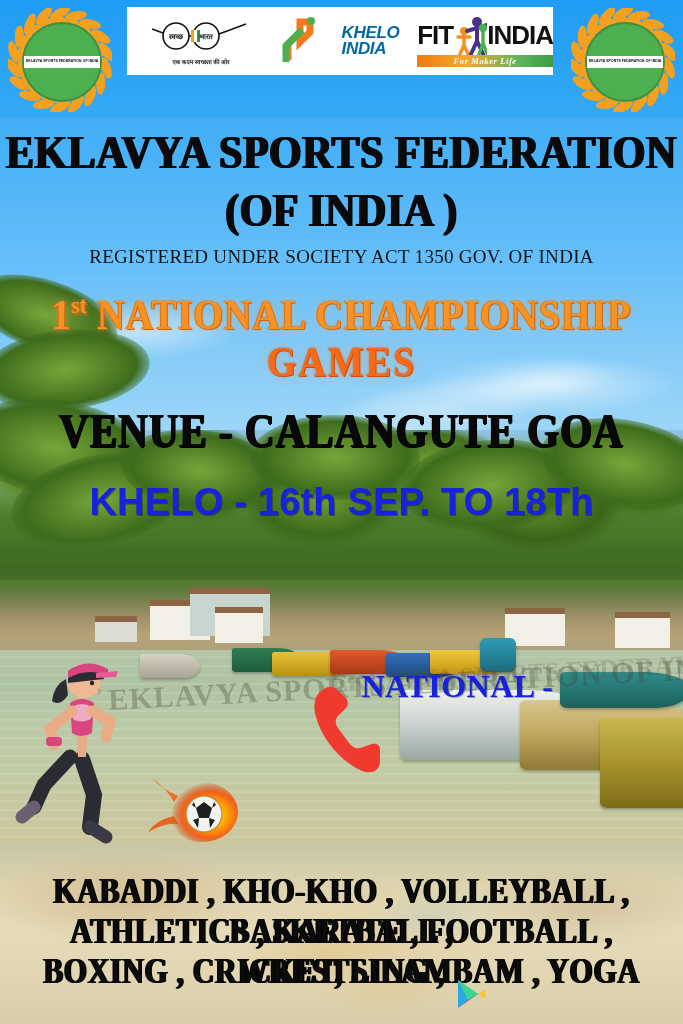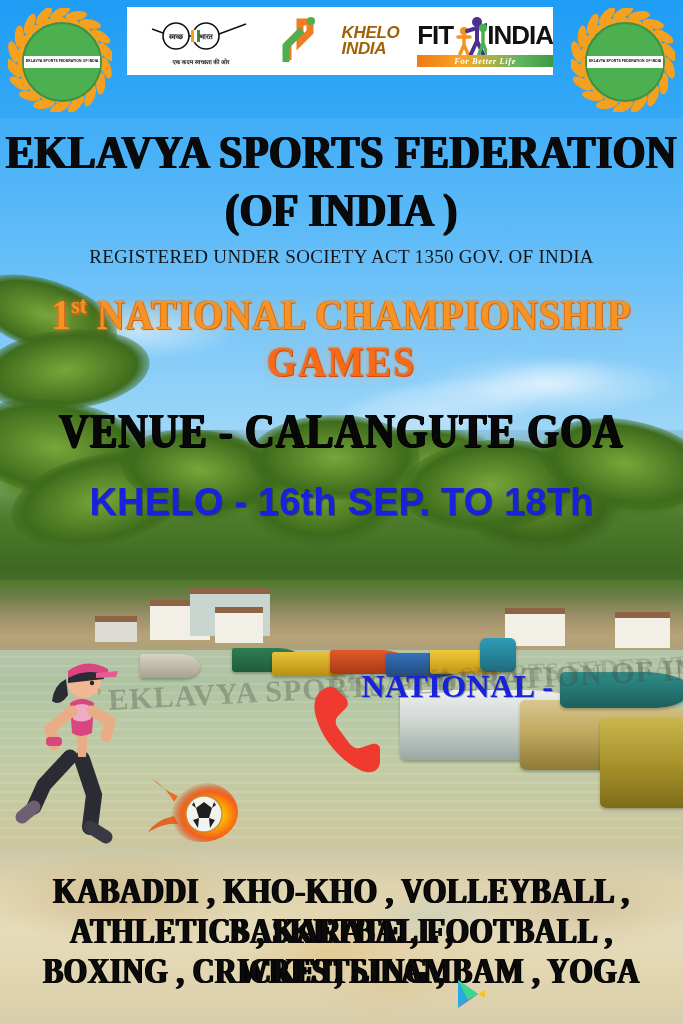--- a/index.html
+++ b/index.html
@@ -136,21 +136,21 @@
     position:absolute;top:7px;left:127px;width:426px;height:68px;
     display:flex;align-items:stretch;
   }
   .logo-box{background:#fff;display:flex;align-items:center;justify-content:center;}
   .lb-swachh{width:148px;font-weight:bold;}
   .lb-khelo{width:130px;}
   .lb-fit{width:148px;justify-content:flex-end;}
 
   .khelo-txt{
     font-family:"Liberation Sans",sans-serif;font-weight:bold;font-style:italic;
-    color:#a16207;font-size:17px;line-height:.95;letter-spacing:-.3px;margin-left:19px;
+    color:#0369a1;font-size:17px;line-height:.95;letter-spacing:-.3px;margin-left:19px;
   }
   .fit-txt{
     font-family:"Liberation Sans",sans-serif;font-weight:bold;
     color:#111;font-size:26px;letter-spacing:-1px;
   }
   .fit-sub{
     font-family:"Liberation Serif",serif;font-weight:bold;font-style:italic;
     font-size:8.5px;color:#fff;letter-spacing:.6px;
     background:linear-gradient(90deg,#f07a12 0%,#f6a82a 35%,#5fb55f 75%,#3e9b43 100%);
     padding:1px 6px;text-align:center;
@@ -429,21 +429,21 @@
           <svg width="34" height="40" viewBox="0 0 34 40">
             <circle cx="11" cy="16" r="4" fill="#f5911e"></circle>
             <path d="M11 20 L11 30 M11 30 L7 39 M11 30 L15 39 M5 22 L17 22" stroke="#f5911e" stroke-width="3.4" fill="none" stroke-linecap="round"></path>
             <circle cx="24" cy="7" r="5" fill="#4a2f8f"></circle>
             <path d="M24 12 L24 26 M24 26 L18 39 M24 26 L30 39 M14 16 L34 10" stroke="#4a2f8f" stroke-width="4" fill="none" stroke-linecap="round"></path>
             <circle cx="30" cy="13" r="4.2" fill="#4caf50"></circle>
             <path d="M30 17 L30 28 M30 28 L26 39 M30 28 L34 39" stroke="#4caf50" stroke-width="3.4" fill="none" stroke-linecap="round"></path>
           </svg>
           <span class="fit-txt">INDIA</span>
         </div>
-        <div class="fit-sub">For Better Life</div>
+        <div class="fit-sub">For Maker Life</div>
       </div>
     </div>
 
   </div>
 
   <div class="fed-title">EKLAVYA SPORTS FEDERATION</div>
   <div class="fed-title2">(OF INDIA )</div>
   <div class="fed-reg">REGISTERED UNDER SOCIETY ACT 1350 GOV. OF INDIA</div>
 
   <div class="champ1"><span>1</span><sup>st</sup><span> NATIONAL CHAMPIONSHIP</span></div>

